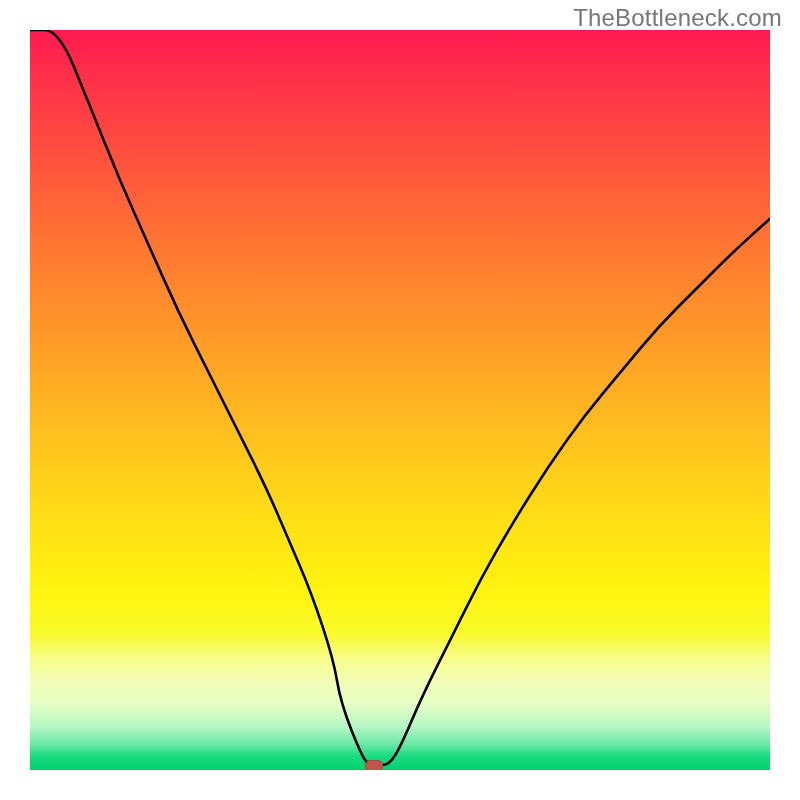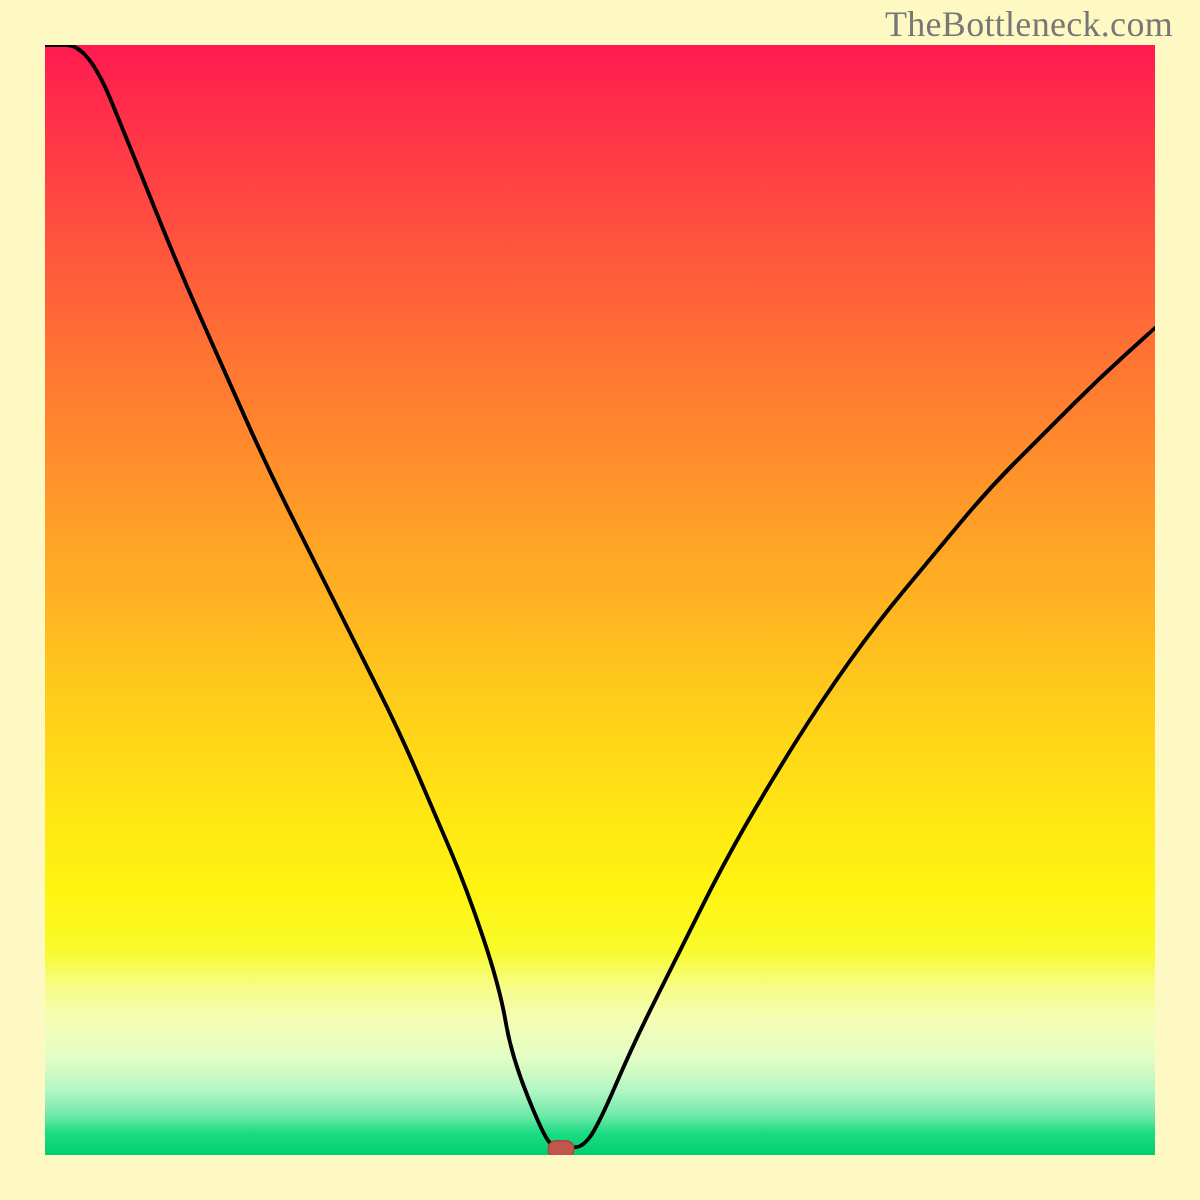--- a/index.html
+++ b/index.html
@@ -8,22 +8,21 @@
     width: 800px;
     height: 800px;
     overflow: hidden;
     background: #000;
     font-family: Arial, Helvetica, sans-serif;
   }
   .frame {
     position: relative;
     width: 800px;
     height: 800px;
-    background: #fef9c3;
-    font-family: Liberation Serif, serif;
+    background: #ffffff;
   }
   .watermark {
     position: absolute;
     top: 4px;
     right: 18px;
     color: #777;
     font-size: 24px;
     font-weight: 500;
     letter-spacing: 0.2px;
     z-index: 10;

